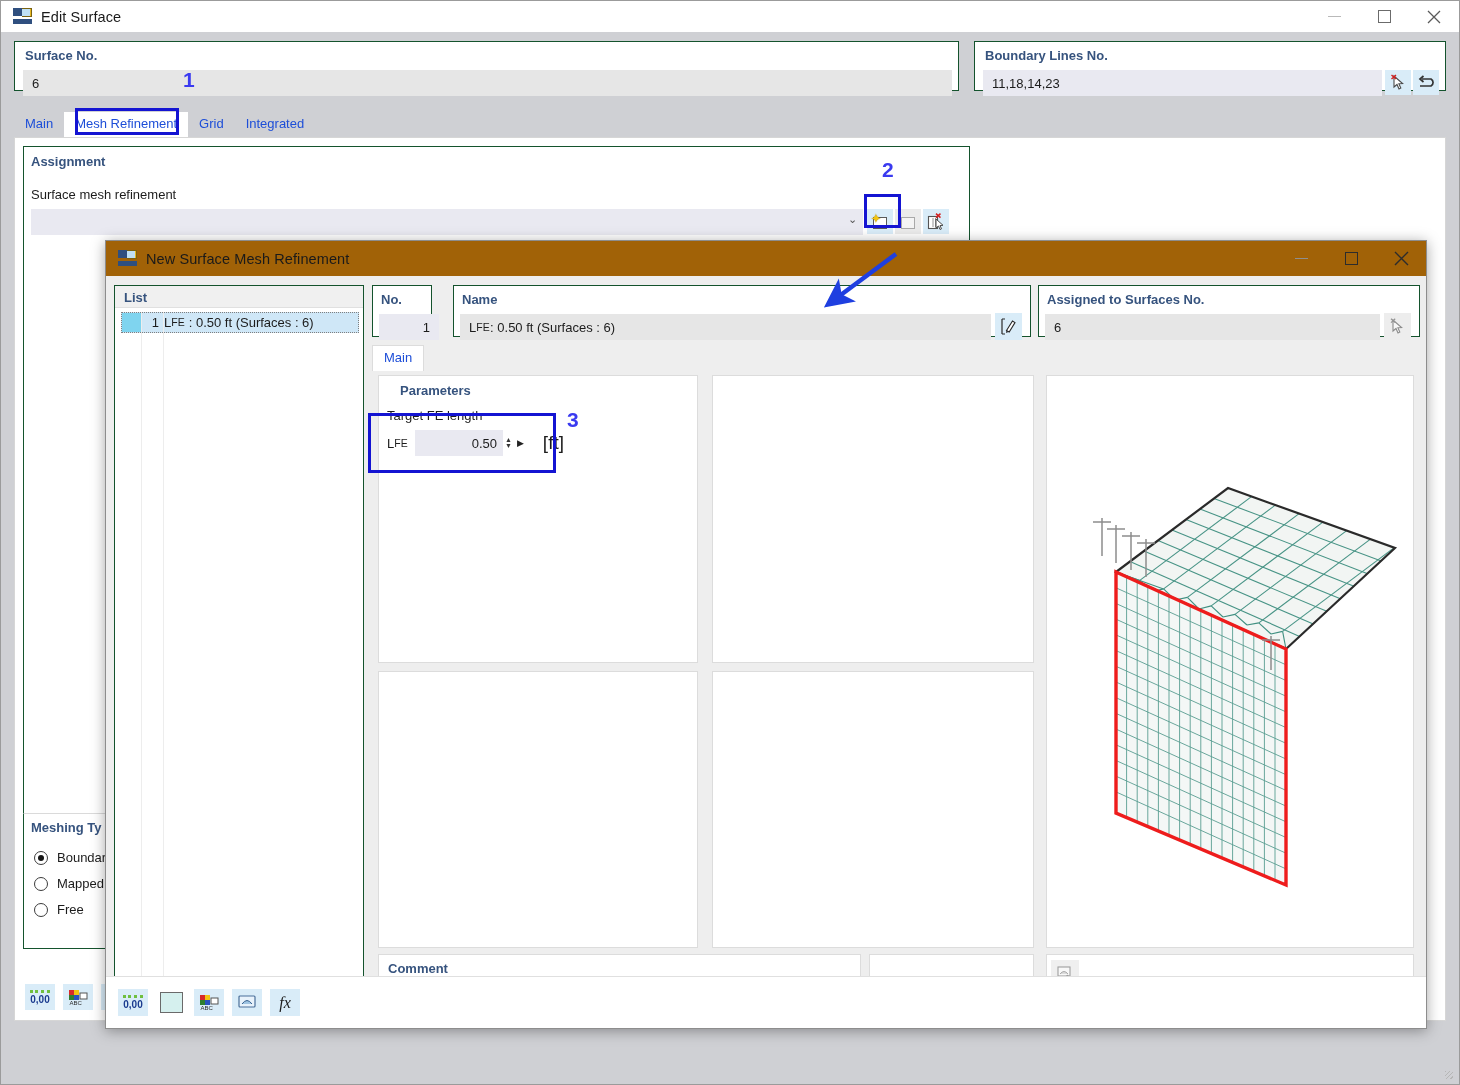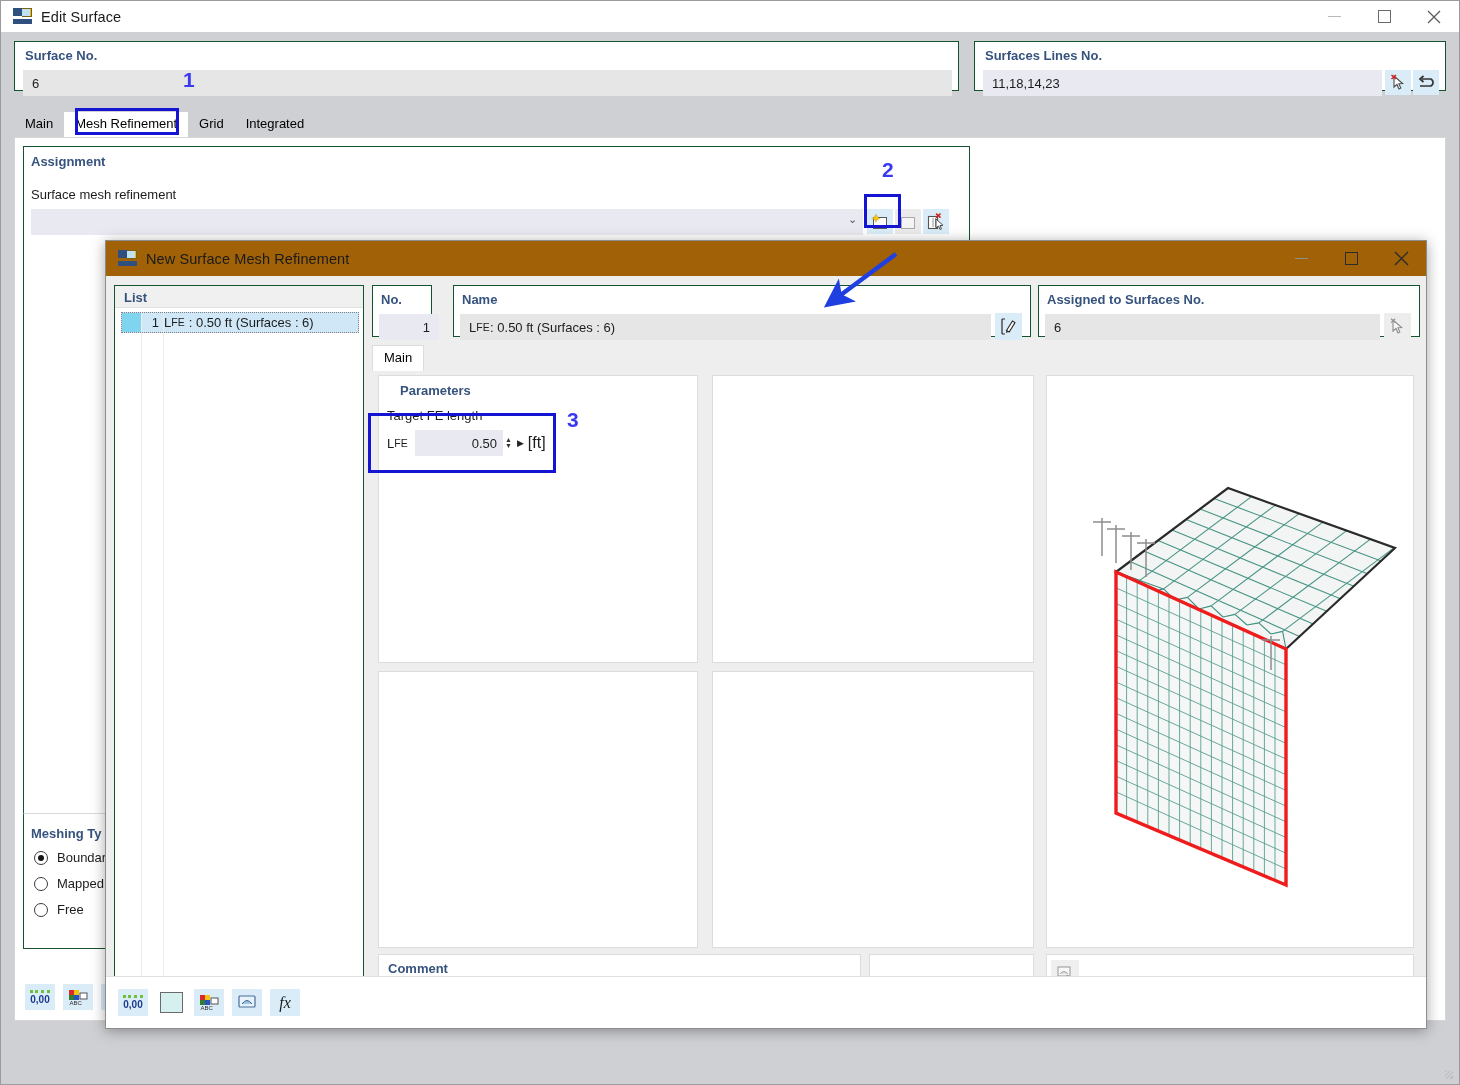--- a/index.html
+++ b/index.html
@@ -73,21 +73,21 @@
     font-size: 13px;
     color: #1c1c1c;
   }
   .field.grayfill { background: #e6e6e6; border-color: #e6e6e6; }
 
   
   .tabstrip { display: flex; align-items: flex-end; height: 26px; }
   .tab {
     padding: 4px 11px 5px 11px;
     font-size: 13px;
-    color: #000000;
+    color: #1d4ed8;
     background: transparent;
     line-height: 16px;
   }
   .tab.active { background: #ffffff; }
 
   
   .radio-row { display: flex; align-items: center; height: 23px; }
   .radio {
     width: 14px; height: 14px; border-radius: 50%;
     border: 1.4px solid #3c3c3c; background: #fff;
@@ -193,21 +193,21 @@
       </div>
     </div>
   </div>
 
   <div class="groupbox" style="position:absolute;left:13px;top:40px;width:945px;height:50px;">
     <div class="gb-title" style="position:absolute;left:10px;top:6px;">Surface No.</div>
     <div class="field grayfill" style="position:absolute;left:8px;top:28px;width:929px;">6</div>
   </div>
 
   <div class="groupbox" style="position:absolute;left:973px;top:40px;width:472px;height:50px;">
-    <div class="gb-title" style="position:absolute;left:10px;top:6px;">Surfaces Lines No.</div>
+    <div class="gb-title" style="position:absolute;left:10px;top:6px;">Boundary Lines No.</div>
     <div class="field" style="position:absolute;left:8px;top:28px;width:399px;">11,18,14,23</div>
     <div class="tbtn" style="position:absolute;left:410px;top:28px;">
       <svg width="17" height="17" viewBox="0 0 17 17">
         <path d="M4 2 L4 13 L7 10.5 L9 15 L10.8 14 L8.9 9.8 L12.6 9.6 Z" fill="#fff" stroke="#4a4a4a" stroke-width="1.1"></path>
         <path d="M1.5 1 L6 5 M6 1 L1.5 5" stroke="#d32020" stroke-width="1.4"></path>
       </svg>
     </div>
     <div class="tbtn" style="position:absolute;left:438px;top:28px;">
       <svg width="18" height="16" viewBox="0 0 18 16">
         <path d="M3 11 L14 11 A4 4 0 0 0 14 4 L5 4" stroke="#333" stroke-width="1.7" fill="none"></path>
@@ -248,21 +248,21 @@
         <svg width="18" height="17" viewBox="0 0 18 17">
           <rect x="1.5" y="3.5" width="9" height="12" fill="#fff" stroke="#555" stroke-width="1.1"></rect>
           <path d="M6 5 L6 14 M8.5 5 L8.5 14" stroke="#888" stroke-width=".9"></path>
           <path d="M9 6 L9 15 L11.5 13 L13 16.5 L14.5 15.8 L13 12.6 L16 12.3 Z" fill="#fff" stroke="#4a4a4a" stroke-width="1"></path>
           <path d="M9 0.6 L13.5 4.6 M13.5 0.6 L9 4.6" stroke="#d32020" stroke-width="1.5"></path>
         </svg>
       </div>
     </div>
 
     <div class="groupbox" style="position:absolute;left:8px;top:675px;width:947px;height:136px;border-top:1px solid #dadada;">
-      <div class="gb-title" style="position:absolute;left:7px;top:12px;">Meshing Ty</div>
+      <div class="gb-title" style="position:absolute;left:7px;top:6px;">Meshing Ty</div>
       <div style="position:absolute;left:10px;top:32px;">
         <div class="radio-row">
           <span class="radio sel"></span>
           <span>Boundary</span>
         </div>
         <div class="radio-row" style="margin-top:3px;">
           <span class="radio"></span>
           <span>Mapped</span>
         </div>
         <div class="radio-row" style="margin-top:3px;">
@@ -424,21 +424,21 @@
         <div style="display:flex;align-items:center;margin-top:7px;">
           <span style="width:28px;font-size:13px;">
             <span>L</span><span class="sc">FE</span>
           </span>
           <span class="field" style="width:88px;justify-content:flex-end;padding-right:5px;">0.50</span>
           <span class="spin-col">
             <span>▲</span>
               <span>▼</span>
           </span>
           <span style="margin-left:5px;font-size:9px;color:#222;">▶</span>
-          <span style="margin-left:4px;font-size:16px;">[ft]</span>
+          <span style="margin-left:19px;font-size:19px;">[ft]</span>
         </div>
       </div>
     </div>
 
     <div class="panelwhite" style="position:absolute;left:340px;top:4px;width:322px;height:288px;"></div>
 
     <div class="panelwhite" style="position:absolute;left:6px;top:300px;width:320px;height:277px;"></div>
 
     <div class="panelwhite" style="position:absolute;left:340px;top:300px;width:322px;height:277px;"></div>
 

